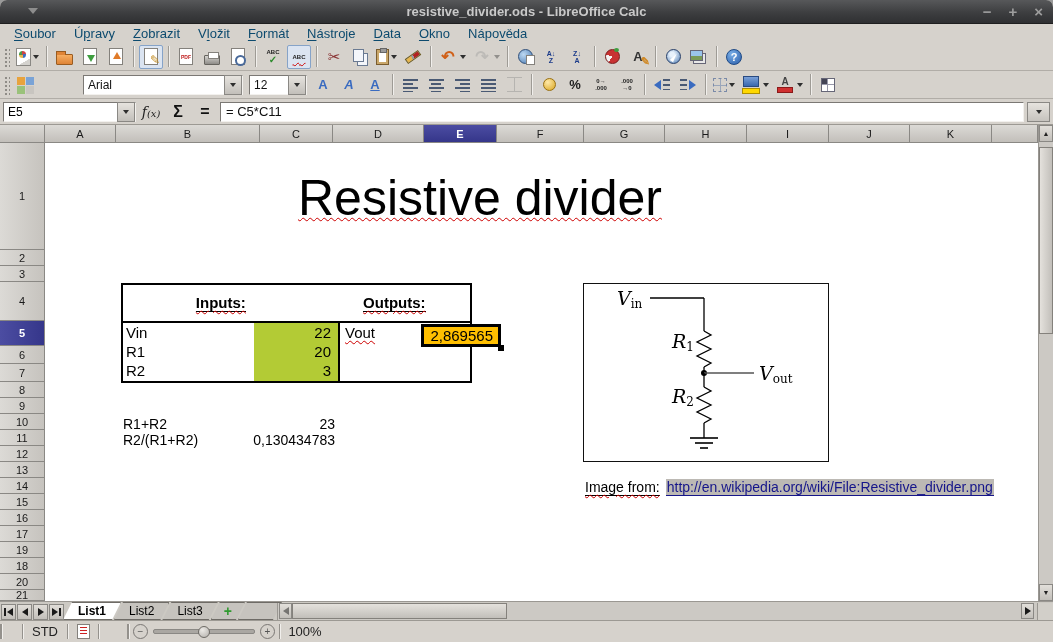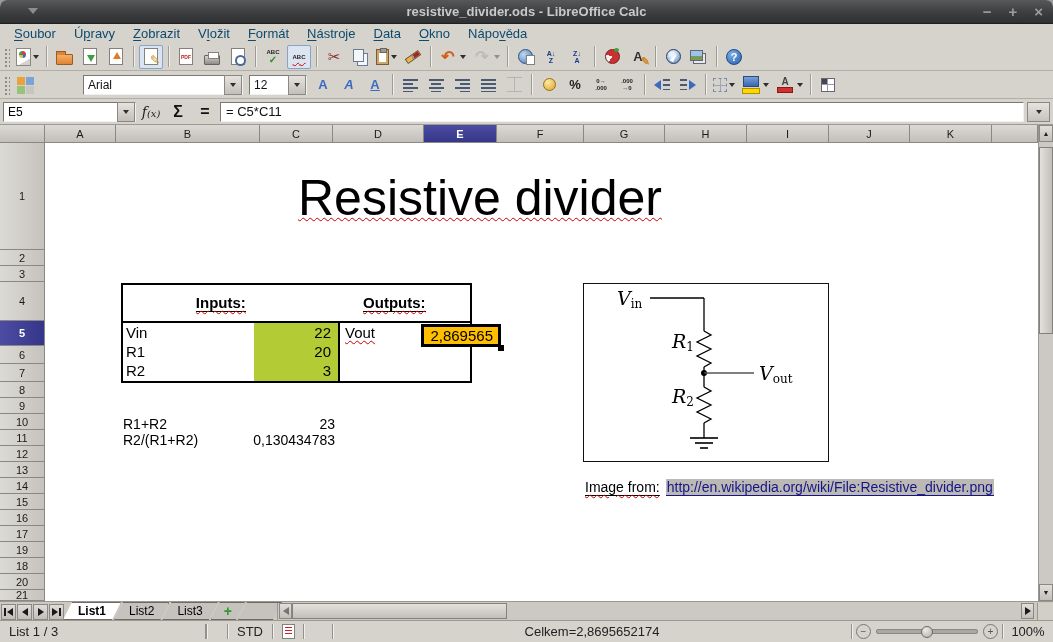--- a/index.html
+++ b/index.html
@@ -616,40 +616,34 @@
         </div>
       <div id="hs-thumb"></div>
       <div class="sc-btn-h" id="hs-right">
           <span class="tri-r"></span>
         </div>
     </div>
     <div id="tab-corner"></div>
   </div>
 
   <div id="statusbar">
-    <div class="sb-field" id="sb-sheetinfo">
-        <span>List 1 / 3</span>
-      </div>
     <div class="sb-sep"></div>
     <div class="sb-sep"></div>
     <div class="sb-field" id="sb-gap1"></div>
     <div class="sb-sep"></div>
     <div class="sb-field" id="sb-mode">
         <span>STD</span>
       </div>
     <div class="sb-sep"></div>
     <div class="sb-field" id="sb-modicon">
         <span class="modified-icon"></span>
       </div>
     <div class="sb-sep"></div>
     <div class="sb-field" id="sb-gap2"></div>
     <div class="sb-sep"></div>
-    <div class="sb-field" id="sb-sum">
-        <span>Celkem=2,8695652174</span>
-      </div>
     <div class="sb-sep"></div>
     <div class="sb-field" id="sb-zoomslider">
       <span class="zoom-btn">−</span>
       <span id="zoom-track">
           <span id="zoom-thumb"></span>
         </span>
       <span class="zoom-btn">+</span>
     </div>
     <div class="sb-sep"></div>
     <div class="sb-field" id="sb-zoomval">

